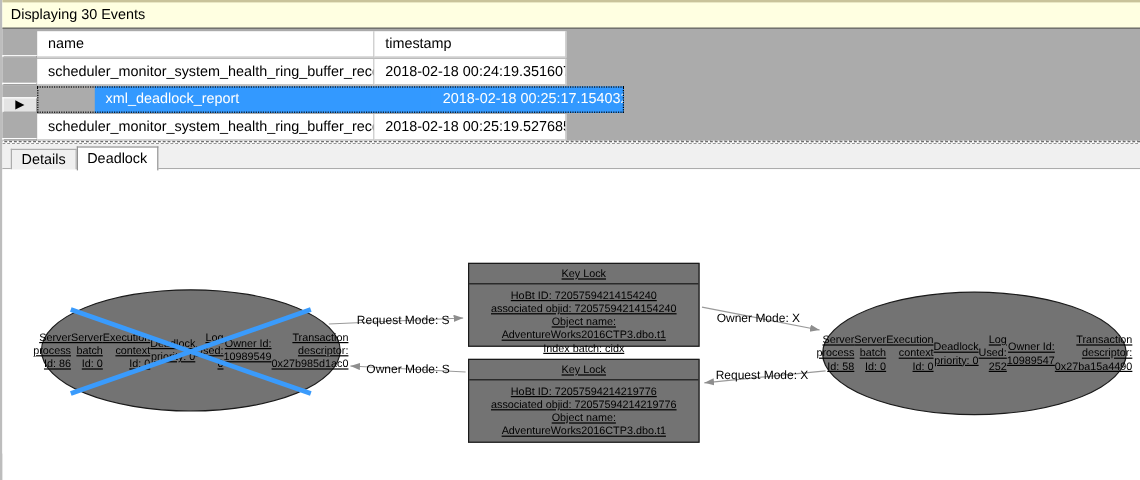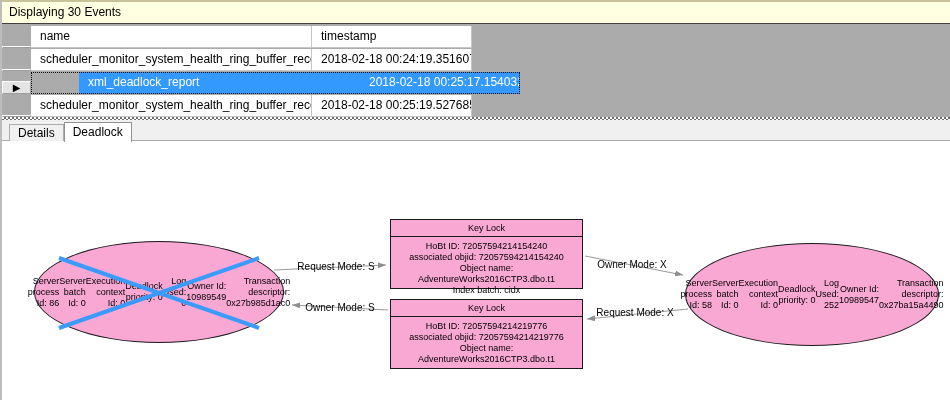--- a/index.html
+++ b/index.html
@@ -57,21 +57,21 @@
     border:1px solid #ACACAC; border-bottom:none; background:#F0F0F0;
     height:17px; line-height:16px;margin-top:38px;
   }
   .tab.active {
     background:#fff; height:20px; line-height:19px; margin-bottom:-1px; z-index:3;
     border-color:#919191;
   }
 
   
   .pane { position:relative; height:237px; background:#fff; }
-  .node { position:absolute; background:#f9a8d4; z-index:1; }
+  .node { position:absolute; background:#737373; z-index:1;text-decoration:underline; }
   .ellipse {
     border:1px solid #1A1A1A; border-radius:50%;
     display:flex; flex-direction:row; align-items:center; justify-content:center;
     font-size:9px; line-height:11px; color:#000; text-align:right;
   }
   .ellipse.victim { left:32px;  top:100px; width:250px; height:102px; }
   .ellipse.owner  { left:683px; top:102px; width:254px; height:103px; }
   .lockbox { left:388px; width:193px; height:70px; border:1px solid #1A1A1A; text-align:center; color:#000; }
   .lockbox.top { top:78px; }
   .lockbox.bot { top:158px; }

